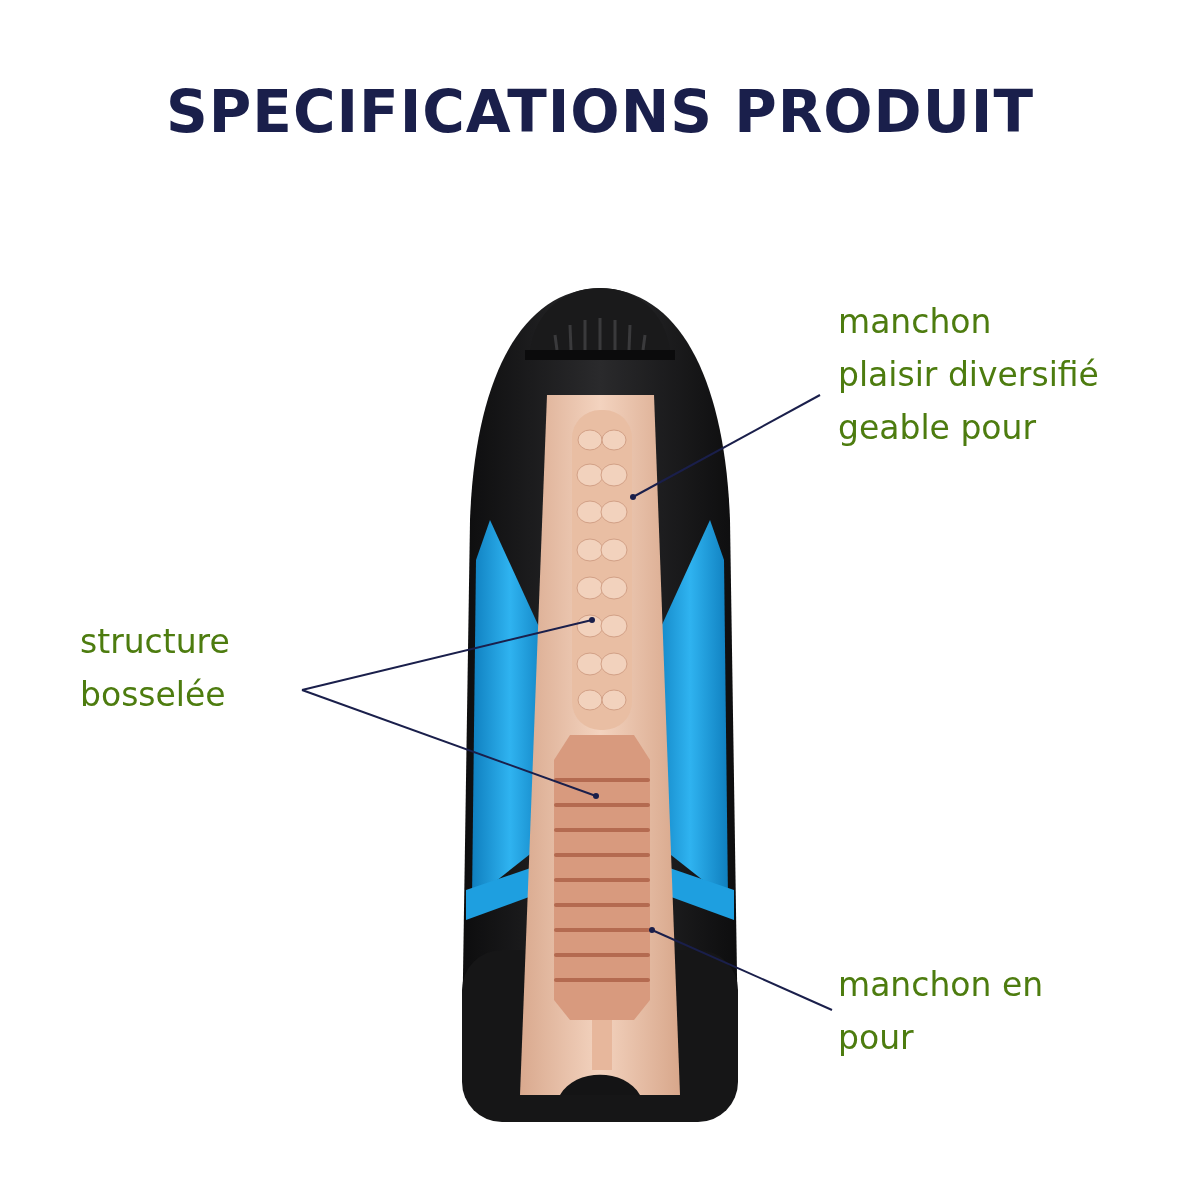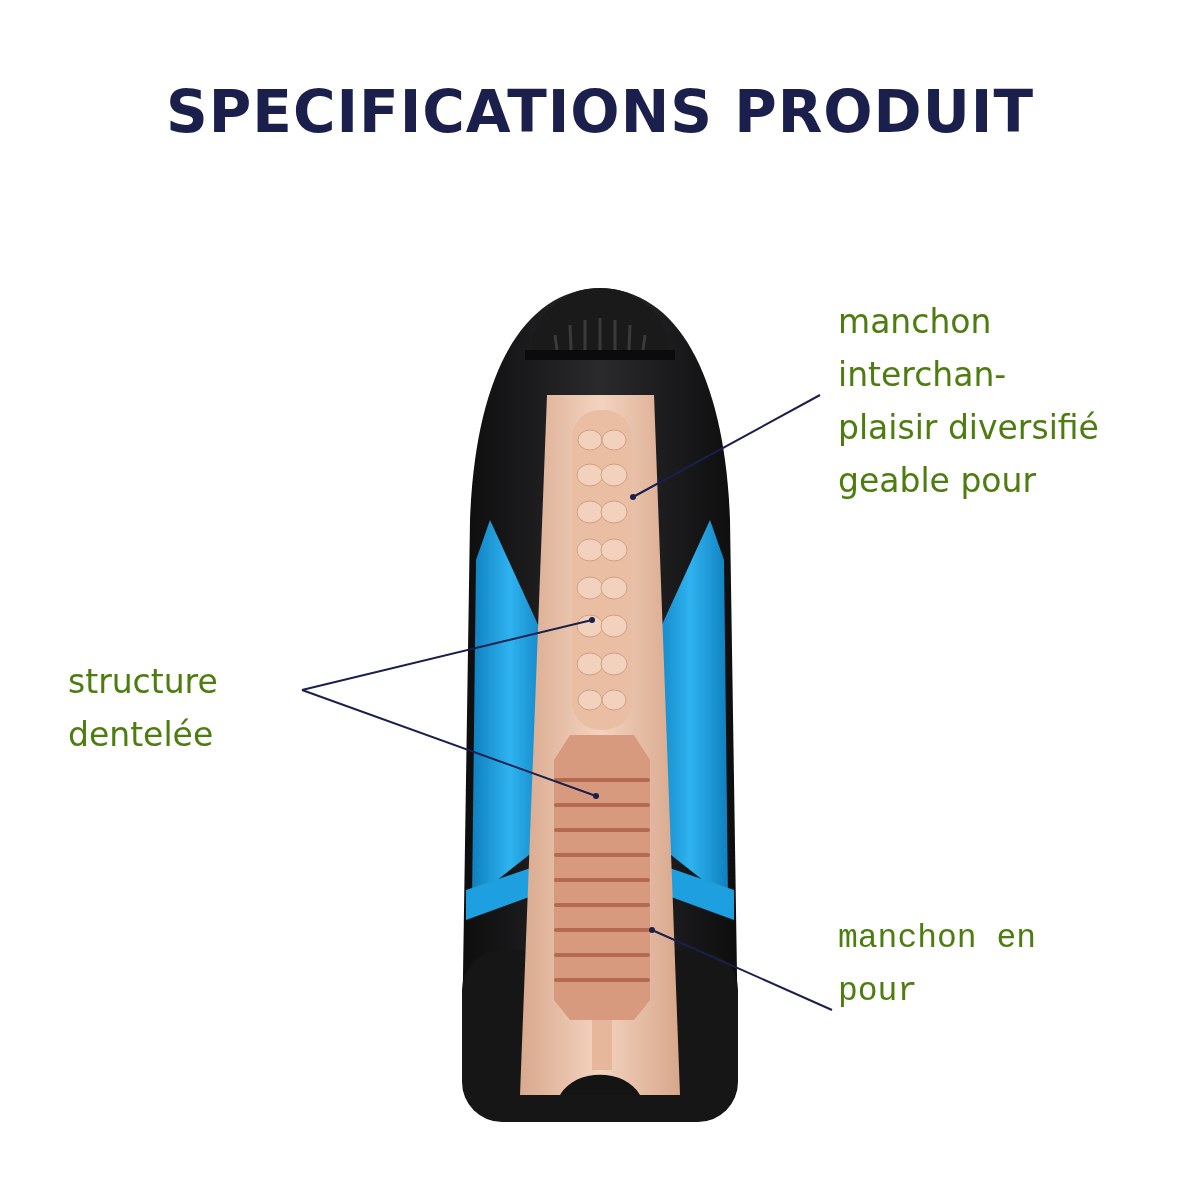--- a/index.html
+++ b/index.html
@@ -1,22 +1,22 @@
 <!DOCTYPE html>
 <html><head>
 <meta charset="utf-8">
 <style>
   html,body{margin:0;padding:0;background:#ffffff;}
   body{width:1200px;height:1200px;position:relative;overflow:hidden;font-family:"DejaVu Sans","Liberation Sans",sans-serif;color:#1a1f4b;}
   .title{position:absolute;left:0;top:78px;width:1200px;text-align:center;font-family:"DejaVu Sans",sans-serif;font-weight:bold;font-size:58px;letter-spacing:1px;color:#1a1f4b;}
   .label{position:absolute;font-size:33px;line-height:53px;color:#4d7c0f;font-weight:500;}
   .label span{display:block;white-space:nowrap;}
   #lbl-top{left:838px;top:295px;}
-  #lbl-left{left:68px;top:615px;margin-top:40px;}
-  #lbl-bottom{left:838px;top:912px;font-family:Liberation Mono, monospace;}
+  #lbl-left{left:80px;top:615px;}
+  #lbl-bottom{left:838px;top:958px;}
   svg.stage{position:absolute;left:0;top:0;}
 </style>
 </head>
 <body>
 
 <div class="title">SPECIFICATIONS PRODUIT</div>
 
 <svg class="stage" width="1200" height="1200" viewBox="0 0 1200 1200">
   <defs>
     <linearGradient id="sleeveG" x1="0" x2="1" y1="0" y2="0">
@@ -110,26 +110,25 @@
   <g fill="#1a1f4b">
     <circle cx="633" cy="497" r="3"></circle>
     <circle cx="592" cy="620" r="3"></circle>
     <circle cx="596" cy="796" r="3"></circle>
     <circle cx="652" cy="930" r="3"></circle>
   </g>
 </svg>
 
 <div class="label" id="lbl-top">
   <span>manchon</span>
-  <span>interchan-</span>
   <span>plaisir diversifié</span>
   <span>geable pour</span>
 </div>
 
 <div class="label" id="lbl-left">
   <span>structure</span>
-  <span>dentelée</span>
+  <span>bosselée</span>
 </div>
 
 <div class="label" id="lbl-bottom">
   <span>manchon en</span>
   <span>pour</span>
 </div>
 
 </body></html>

